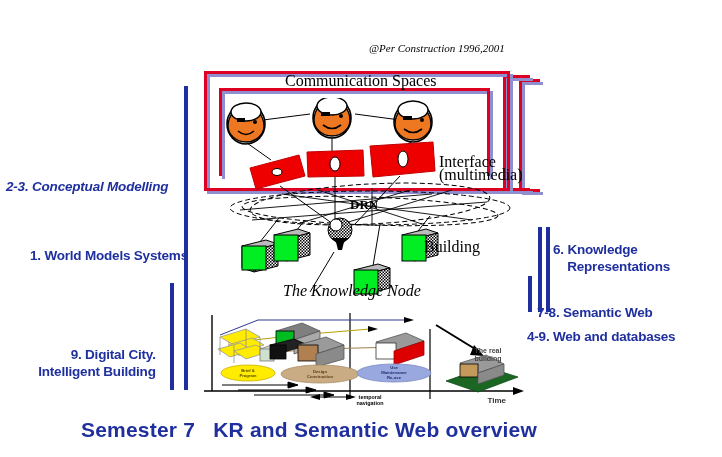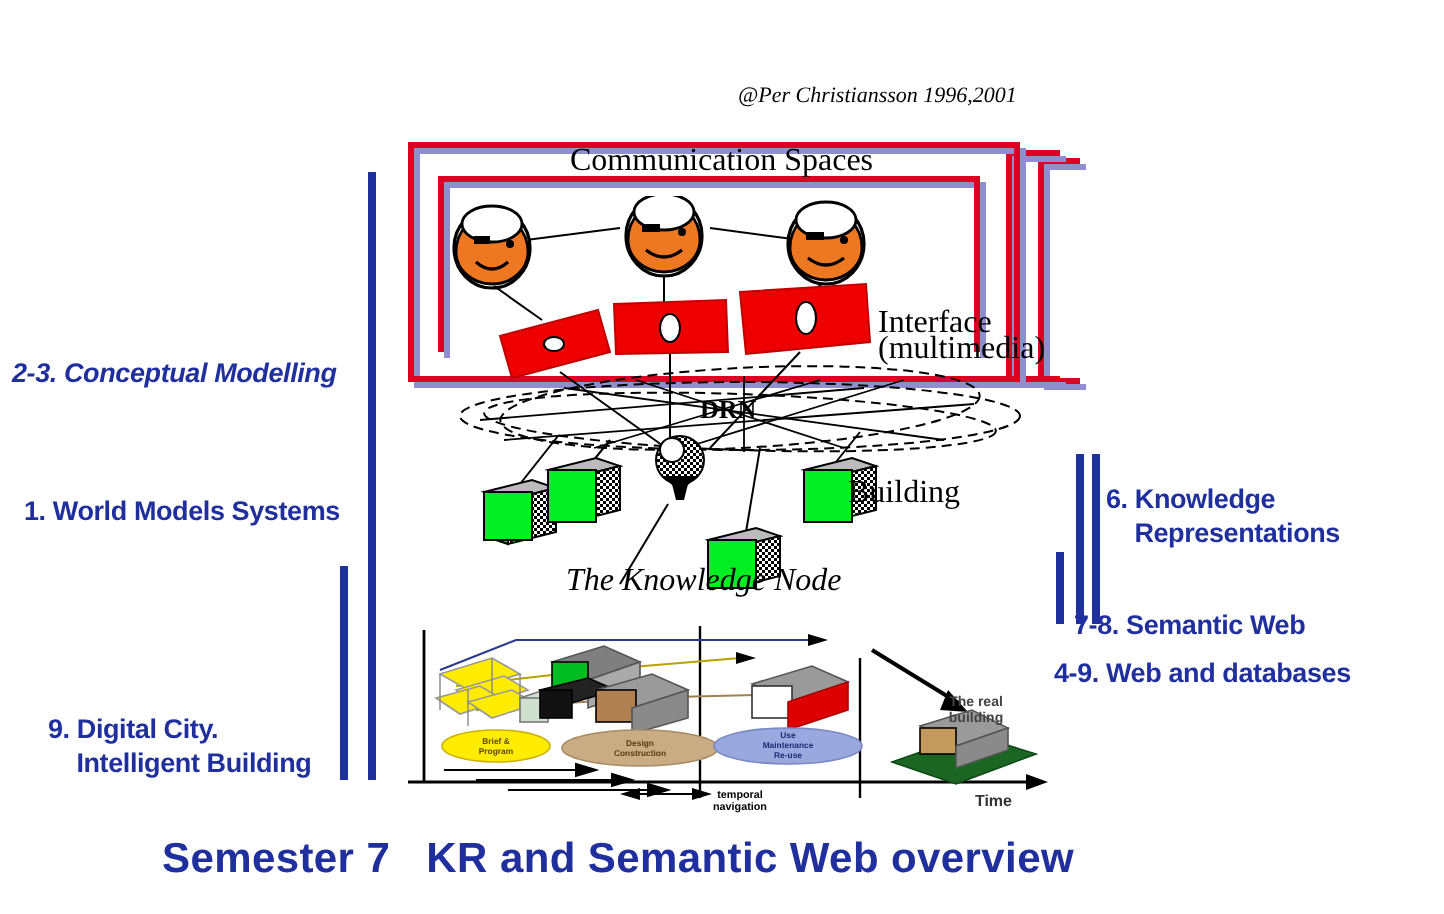--- a/index.html
+++ b/index.html
@@ -35,29 +35,29 @@
   svg{display:block;}
 </style>
 </head>
 <body>
 
 <div class="abs" id="header-bullets">
   <div></div>
   <div></div>
   <div></div>
 </div>
-<div class="abs" id="copyright">@Per Christiansson 1996,2001</div>
+<div class="abs" id="copyright">@Per Construction 1996,2001</div>
 
 <div class="abs blue-bar" style="left:184px;top:86px;width:4px;height:197px;"></div>
 <div class="abs blue-bar" style="left:170px;top:283px;width:4px;height:107px;"></div>
 <div class="abs blue-bar" style="left:184px;top:283px;width:4px;height:107px;"></div>
 
 <div class="abs blue-label" style="left:6px;top:178px;font-style:italic;">2-3. Conceptual Modelling</div>
-<div class="abs blue-label" style="left:12px;top:247px;">1. World Models Systems</div>
-<div class="abs blue-label" style="left:24px;top:356px;">9. Digital City.
+<div class="abs blue-label" style="left:30px;top:247px;">1. World Models Systems</div>
+<div class="abs blue-label" style="left:24px;top:346px;text-align:right;">9. Digital City.
     Intelligent Building</div>
 
 <div class="abs blue-bar" style="left:538px;top:227px;width:4px;height:85px;"></div>
 <div class="abs blue-bar" style="left:546px;top:227px;width:4px;height:85px;"></div>
 <div class="abs blue-bar" style="left:528px;top:276px;width:4px;height:36px;"></div>
 
 <div class="abs blue-label" style="left:553px;top:241px;">6. Knowledge
     Representations</div>
 <div class="abs blue-label" style="left:537px;top:304px;">7-8. Semantic Web</div>
 <div class="abs blue-label" style="left:527px;top:328px;">4-9. Web and databases</div>

